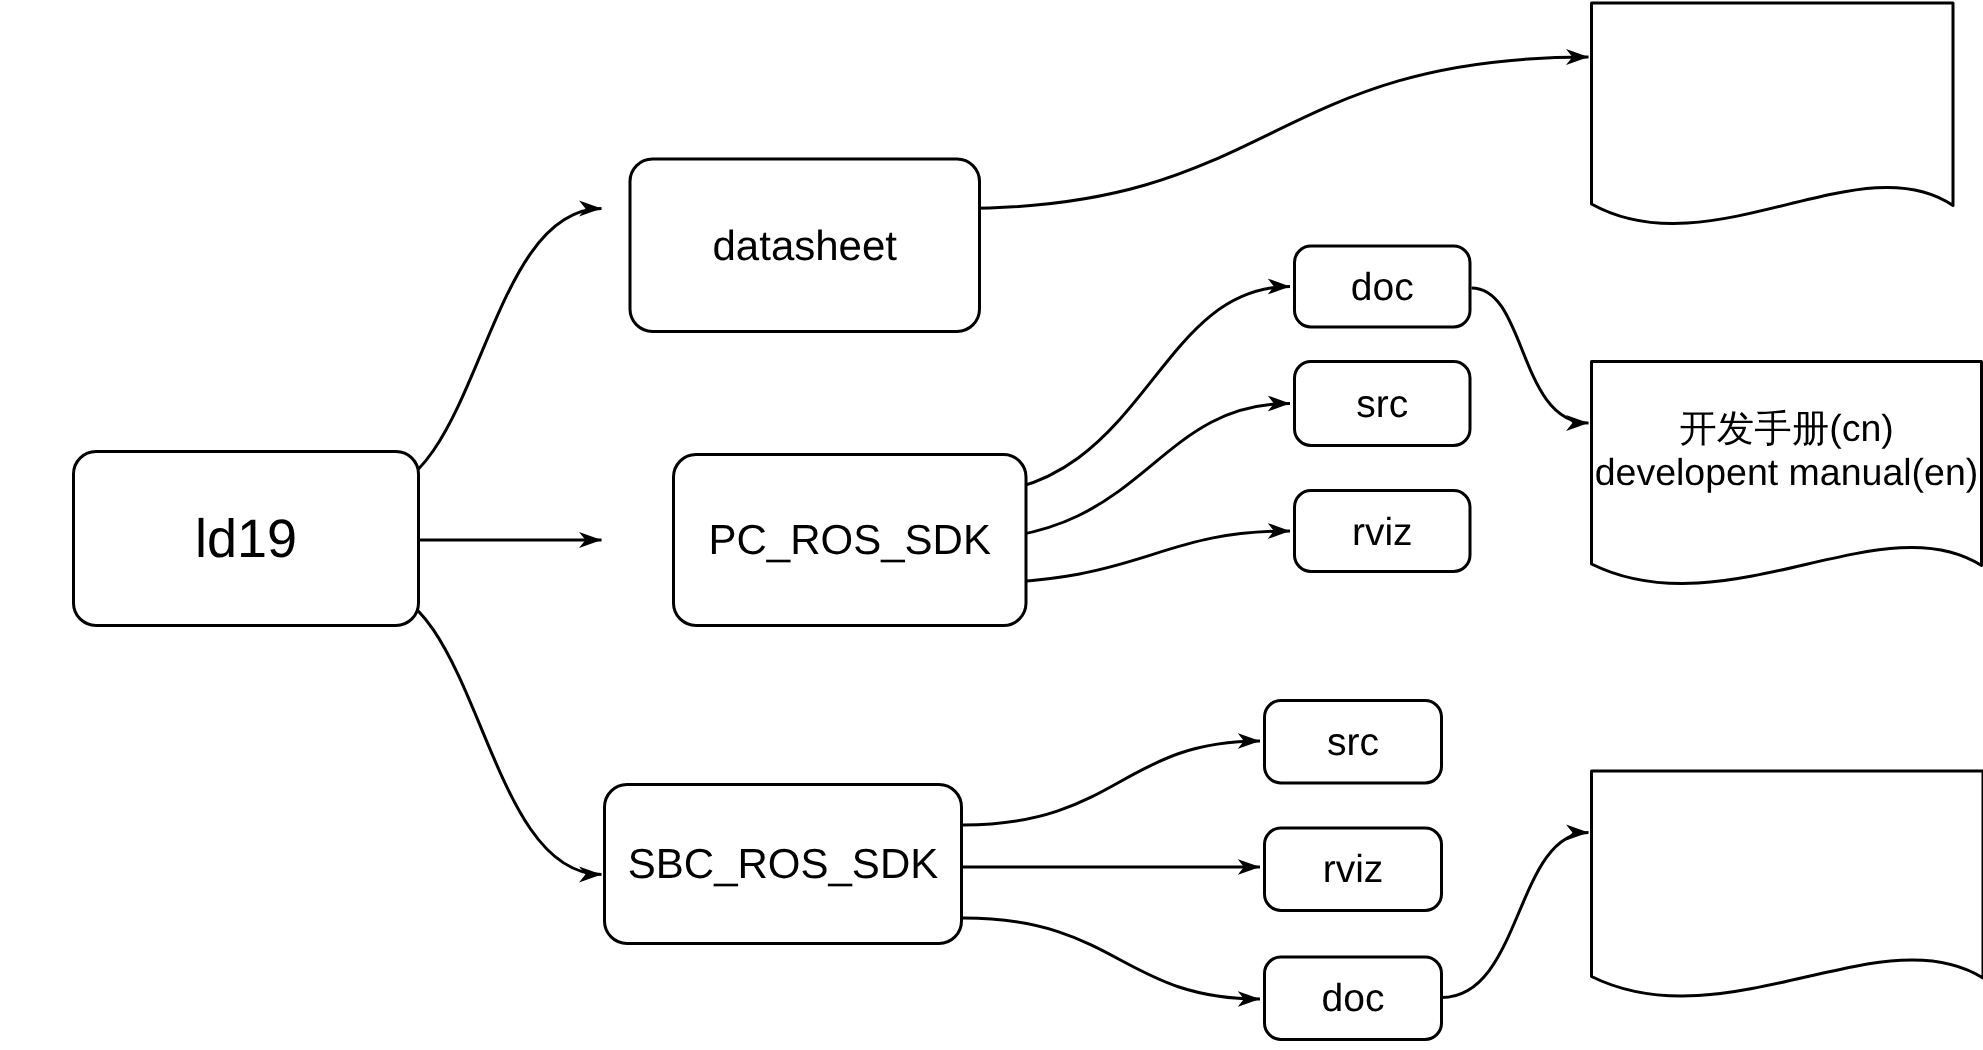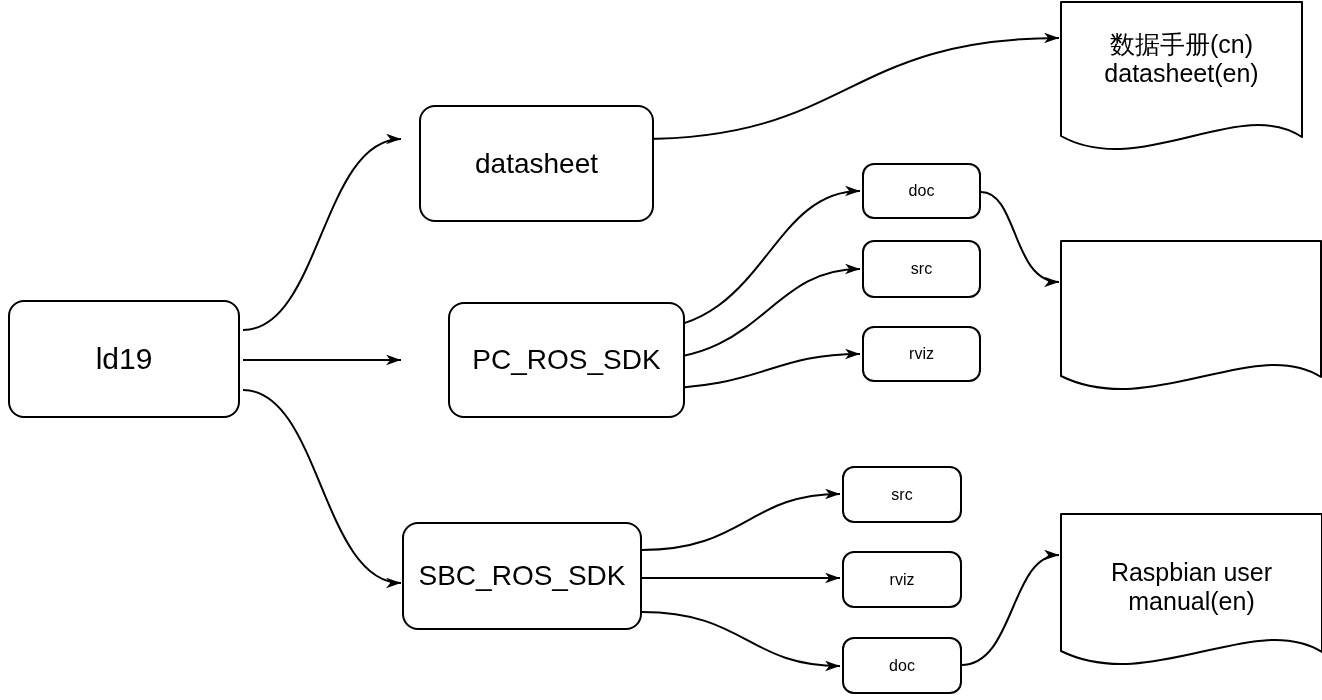--- a/index.html
+++ b/index.html
@@ -15,22 +15,22 @@
   .node{
     position:absolute;
     box-sizing:border-box;
     border:2px solid #000;
     border-radius:16px;
     background:#fff;
     display:flex;align-items:center;justify-content:center;
     font-size:28px;
     white-space:nowrap;
   }
-  .node.small{border-radius:12px;font-size:16px;}
-  .node.root{font-size:30px;}
+  .node.small{border-radius:12px;font-size:26px;}
+  .node.root{font-size:36px;margin-left:40px;}
   .doc-label{
     position:absolute;
     display:flex;flex-direction:column;align-items:center;
     text-align:center;
     font-size:25px;line-height:29px;
     pointer-events:none;
   }
 </style>
 </head>
 <body>
@@ -75,24 +75,20 @@
   <div class="node small" style="left:862px;top:240px;width:119px;height:58px;">src</div>
 
   <div class="node small" style="left:862px;top:326px;width:119px;height:56px;">rviz</div>
 
   <div class="node small" style="left:842px;top:466px;width:120px;height:57px;">src</div>
 
   <div class="node small" style="left:842px;top:551px;width:120px;height:57px;">rviz</div>
 
   <div class="node small" style="left:842px;top:637px;width:120px;height:57px;">doc</div>
 
-  <div class="doc-label" style="left:1061px;top:30px;width:241px;">
-    <span>数据手册(cn)</span>
-    <span>datasheet(en)</span>
+
+  <div class="doc-label" style="left:1061px;top:272px;width:260px;">
+    <span>开发手册(cn)</span>
+    <span>developent manual(en)</span>
   </div>
 
-
-  <div class="doc-label" style="left:1061px;top:558px;width:261px;">
-    <span>Raspbian user</span>
-    <span>manual(en)</span>
-  </div>
 
 </div>
 
 </body></html>

